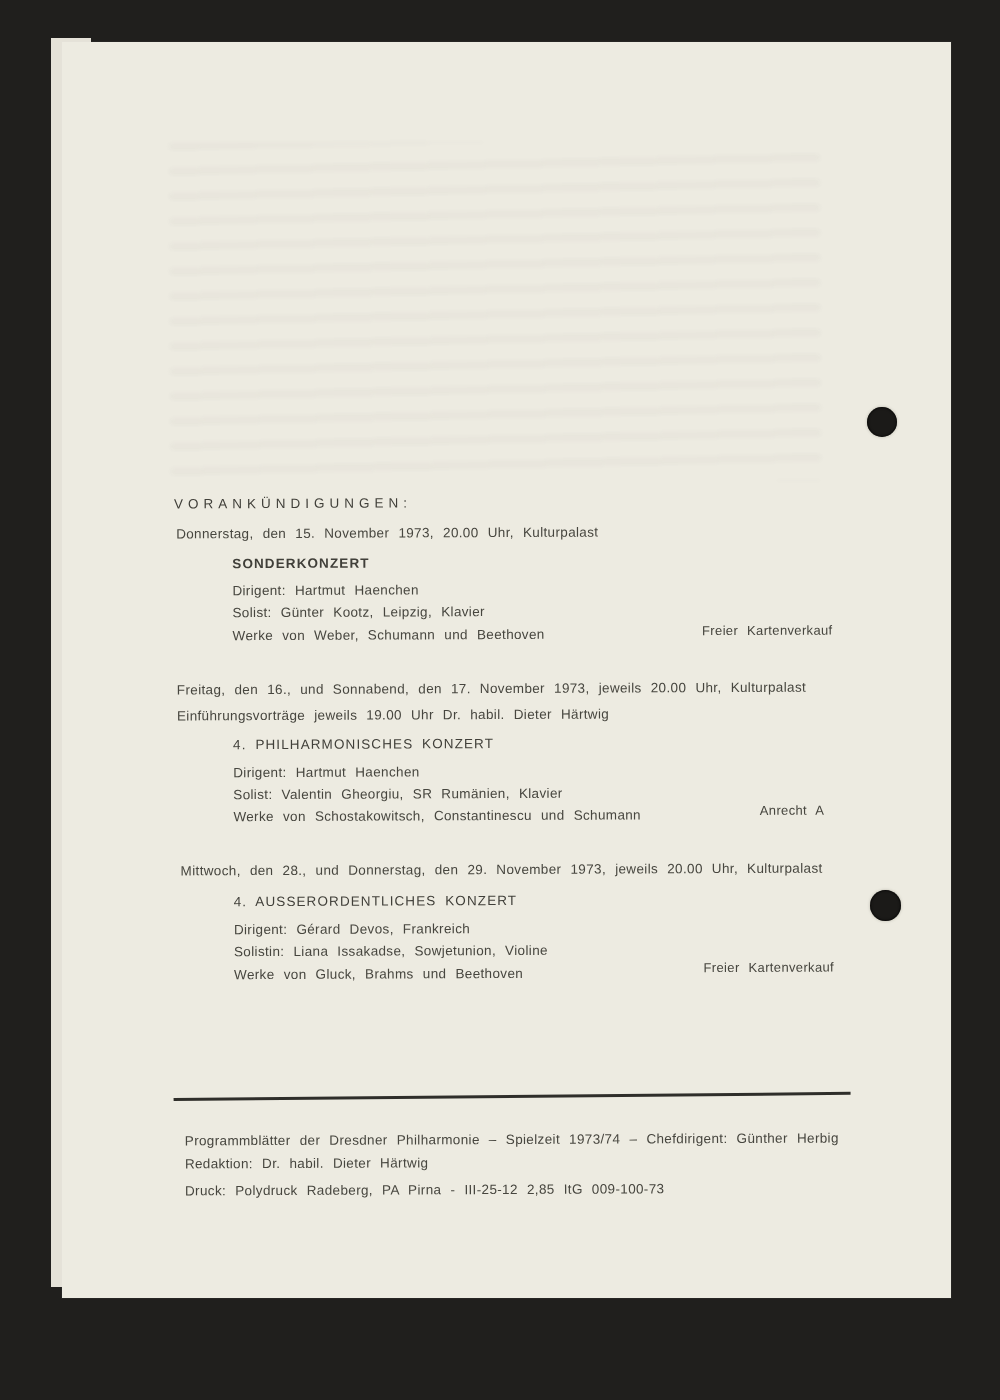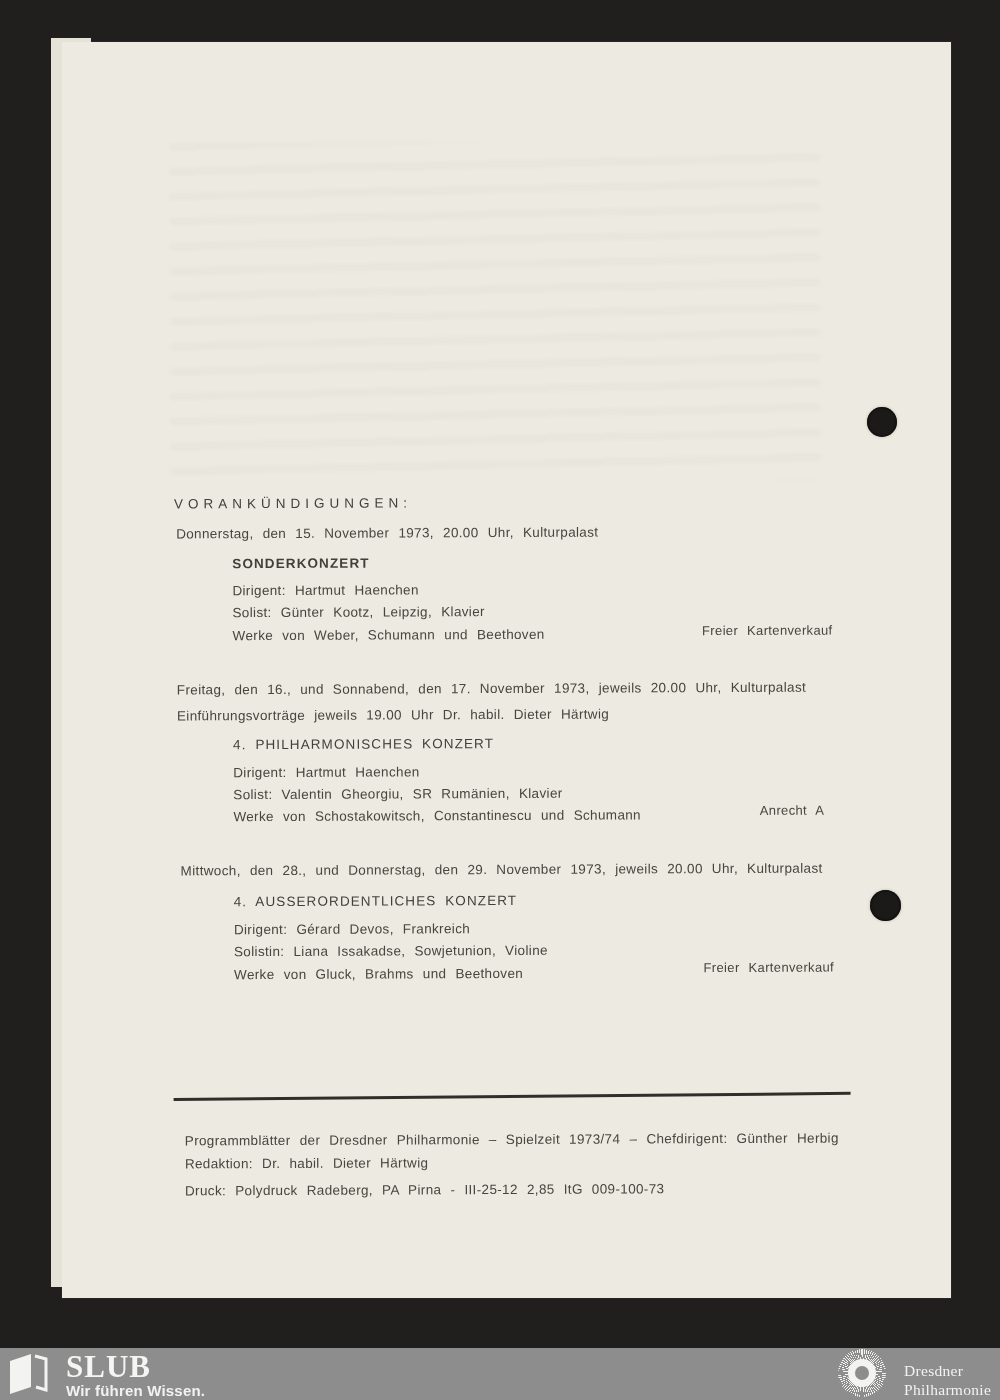--- a/index.html
+++ b/index.html
@@ -138,33 +138,13 @@
       <div class="line" style="left:121px;top:1090px;">Programmblätter der Dresdner Philharmonie – Spielzeit 1973/74 – Chefdirigent: Günther Herbig</div>
       <div class="line" style="left:121px;top:1113px;">Redaktion: Dr. habil. Dieter Härtwig</div>
       <div class="line" style="left:121px;top:1140px;">Druck: Polydruck Radeberg, PA Pirna - III-25-12 2,85 ItG 009-100-73</div>
 
     </div>
 
     <div class="hole h1"></div>
     <div class="hole h2"></div>
   </div>
 
-  <div class="brand-bar">
-
-    <div class="slub-logo">
-      <svg class="book-icon" viewBox="0 0 40 42" xmlns="http://www.w3.org/2000/svg">
-        <polygon points="1,8 22,1 22,34 1,41" fill="#f3f3f1"></polygon>
-        <polyline points="26,3 37,6 37,37 27,34" fill="none" stroke="#f3f3f1" stroke-width="3"></polyline>
-      </svg>
-      <div class="slub-wordmark">SLUB</div>
-      <div class="slub-slogan">Wir führen Wissen.</div>
-    </div>
-
-    <div class="phil-logo">
-      <div class="starburst"></div>
-      <div class="phil-name">
-        <div>Dresdner</div>
-        <div>Philharmonie</div>
-      </div>
-    </div>
-
-  </div>
 </div>
 
 </body></html>

